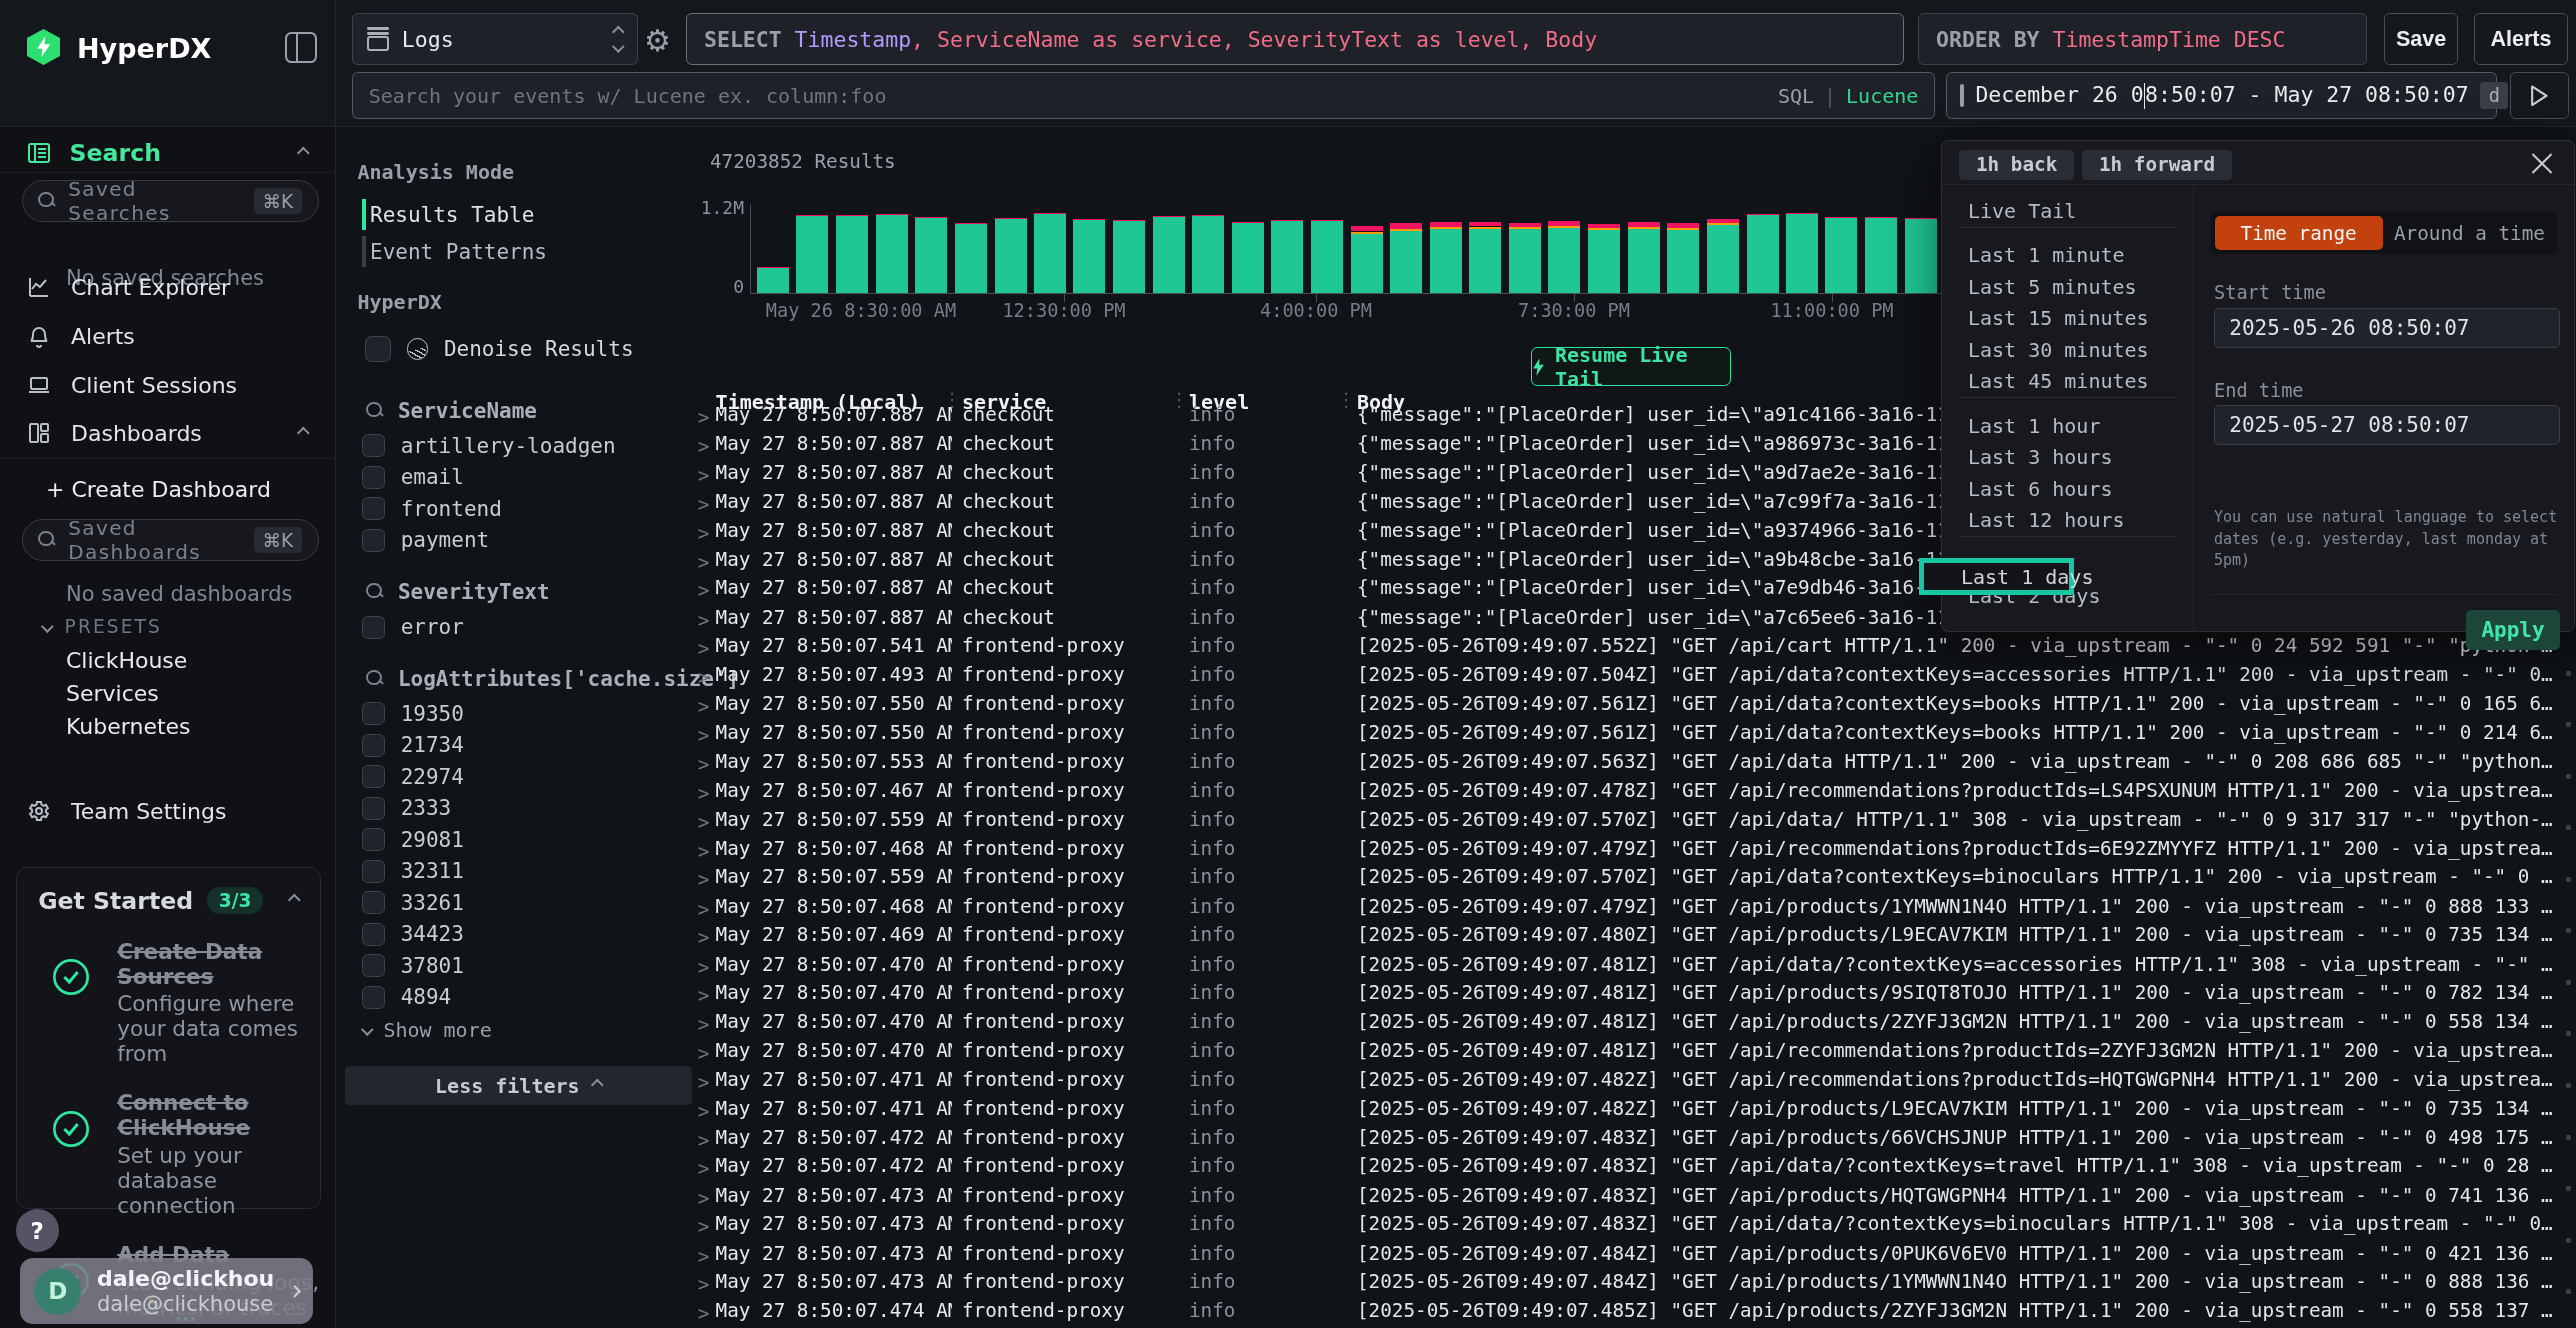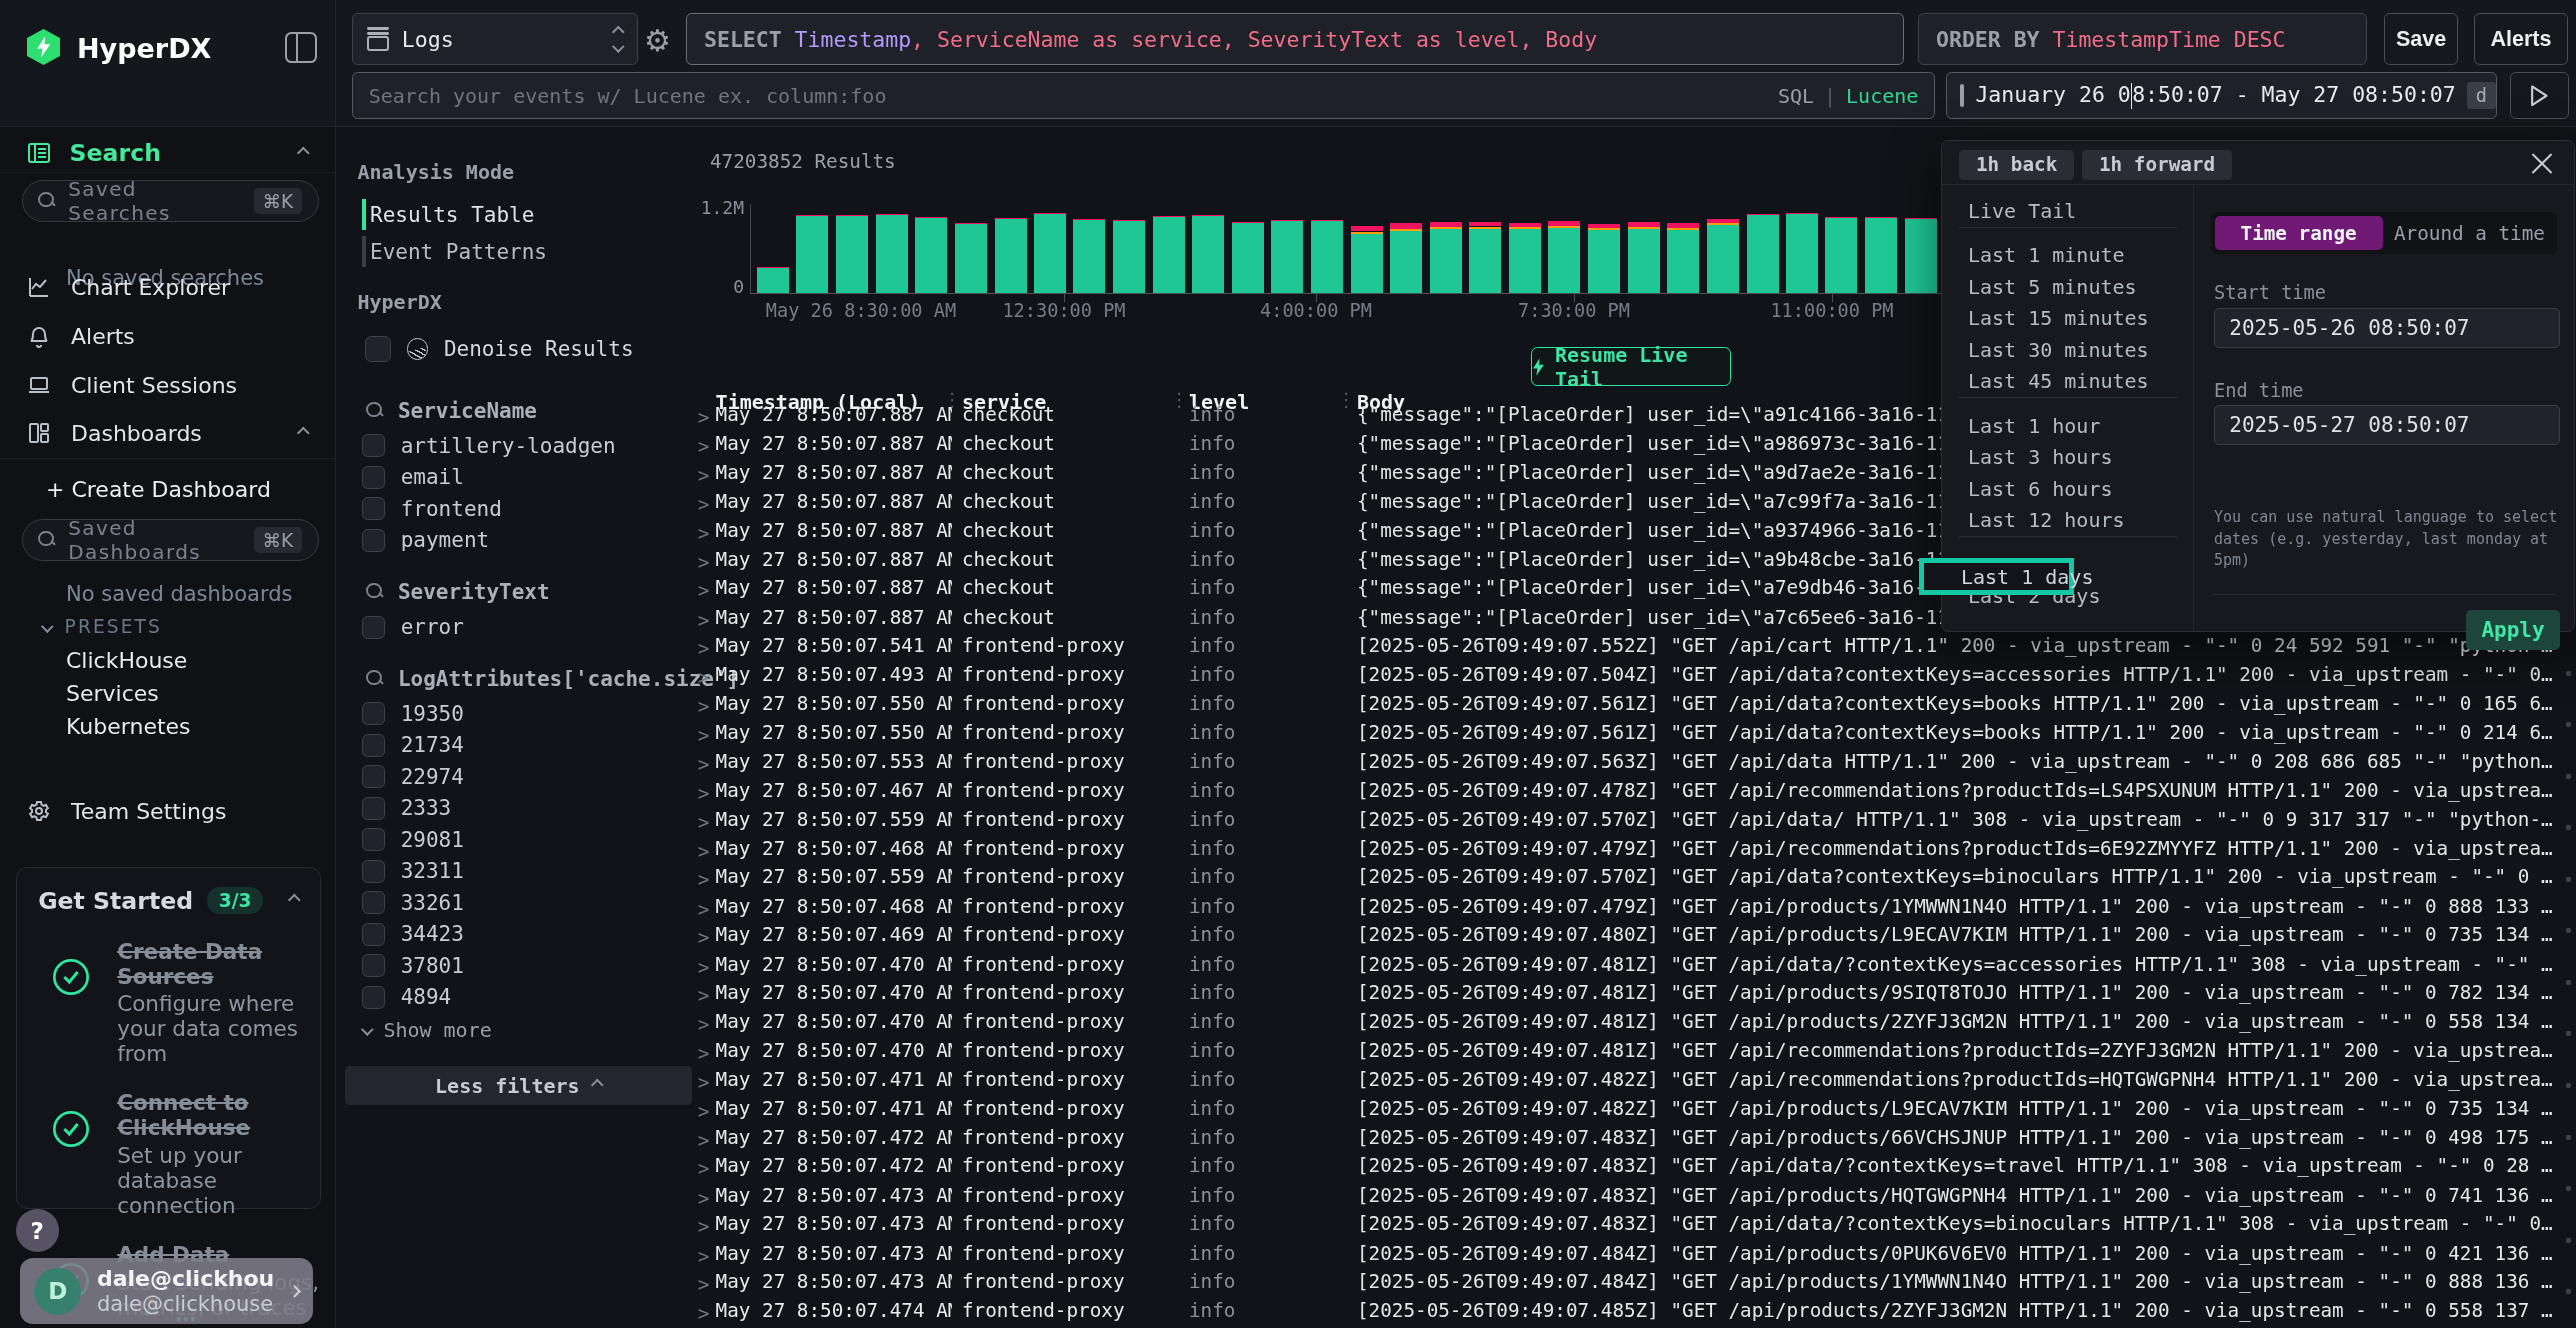--- a/index.html
+++ b/index.html
@@ -147,21 +147,21 @@
     display:flex; align-items:center; justify-content:center; padding:0 17px; }
   #tp-close { position:absolute; right:20px; top:10px; width:24px; height:24px; }
   #tp-close::before, #tp-close::after { content:""; position:absolute; left:10.7px; top:-0.7px; width:2.1px; height:27px; background:#c6cbd2; }
   #tp-close::before { transform:rotate(45deg); } #tp-close::after { transform:rotate(-45deg); }
   #tp-list { position:absolute; left:0; top:44px; width:252px; height:447px; border-right:1.4px solid #24282e; }
   .tp-item { position:absolute; left:26px; height:31.5px; display:flex; align-items:center; color:#b6bcc4; font-size:20px; white-space:pre; }
   .tp-div { position:absolute; left:17px; width:218px; height:1.4px; background:#2a2e34; }
   #tp-form { position:absolute; left:252px; top:44px; width:381px; height:447px; }
   #tp-tabs { position:absolute; left:17px; top:27px; width:346px; height:42px; background:#101216; border-radius:6.4px; display:flex; padding:3.6px; gap:2.9px; }
   .tp-tab { flex:1; border-radius:5px; display:flex; align-items:center; justify-content:center; font-size:19.3px; color:#9aa0a8; }
-  .tp-tab.active { background:#701a75; color:#f2f4f6; font-weight:bold; }
+  .tp-tab.active { background:#c2410c; color:#f2f4f6; font-weight:normal; }
   .tp-label { position:absolute; left:20px; color:#8b919b; font-size:18.6px; }
   .tp-input { position:absolute; left:20px; width:346px; height:40px; background:#202329; border:1.4px solid #3a3f46; border-radius:5px;
     display:flex; align-items:center; padding:0 14.3px; color:#dfe2e6; font-size:21px; }
   #tp-hint { position:absolute; left:20px; top:322px; width:352px; color:#7f8791; font-size:15px; line-height:21.5px; }
   #tp-footline { position:absolute; left:17px; top:409px; width:346px; height:1.4px; background:#24282e; }
   #apply-btn { position:absolute; left:272px; top:425px; width:94px; height:40px; background:#1c463a; border-radius:5px;
     display:flex; align-items:center; justify-content:center; color:#41e6a8; font-weight:bold; font-size:21px; }
   #selected-range { position:absolute; left:1919px; top:558px; width:155px; height:37px; background:#121419; border:5px solid #16c7a3; z-index:60;
     display:flex; align-items:center; padding-left:37px; color:#d2d6db; font-size:20px; white-space:pre; }
 </style>
@@ -206,21 +206,21 @@
       <span class="ph">Search your events w/ Lucene ex. column:foo</span>
       <span class="langs">
         <span class="sql">SQL</span>
         <span class="sep">|</span>
         <span class="lucene">Lucene</span>
       </span>
     </div>
 
     <div id="date-box" class="inputbox">
       <span class="calicon"></span>
-      <span class="val"><span>January 26 0</span><span class="caret"></span><span>8:50:07 - May 27 08:50:07</span></span>
+      <span class="val"><span>December 26 0</span><span class="caret"></span><span>8:50:07 - May 27 08:50:07</span></span>
       <span id="date-kbd">d</span>
     </div>
     <button id="play-btn" class="btn">
       <svg width="18.6" height="21.5" viewBox="0 0 26 30">
           <polygon points="3,2 23,15 3,28" fill="none" stroke="#c6cbd2" stroke-width="3" stroke-linejoin="round"></polygon>
         </svg>
     </button>
   </header>
 
   <aside id="sidebar">

